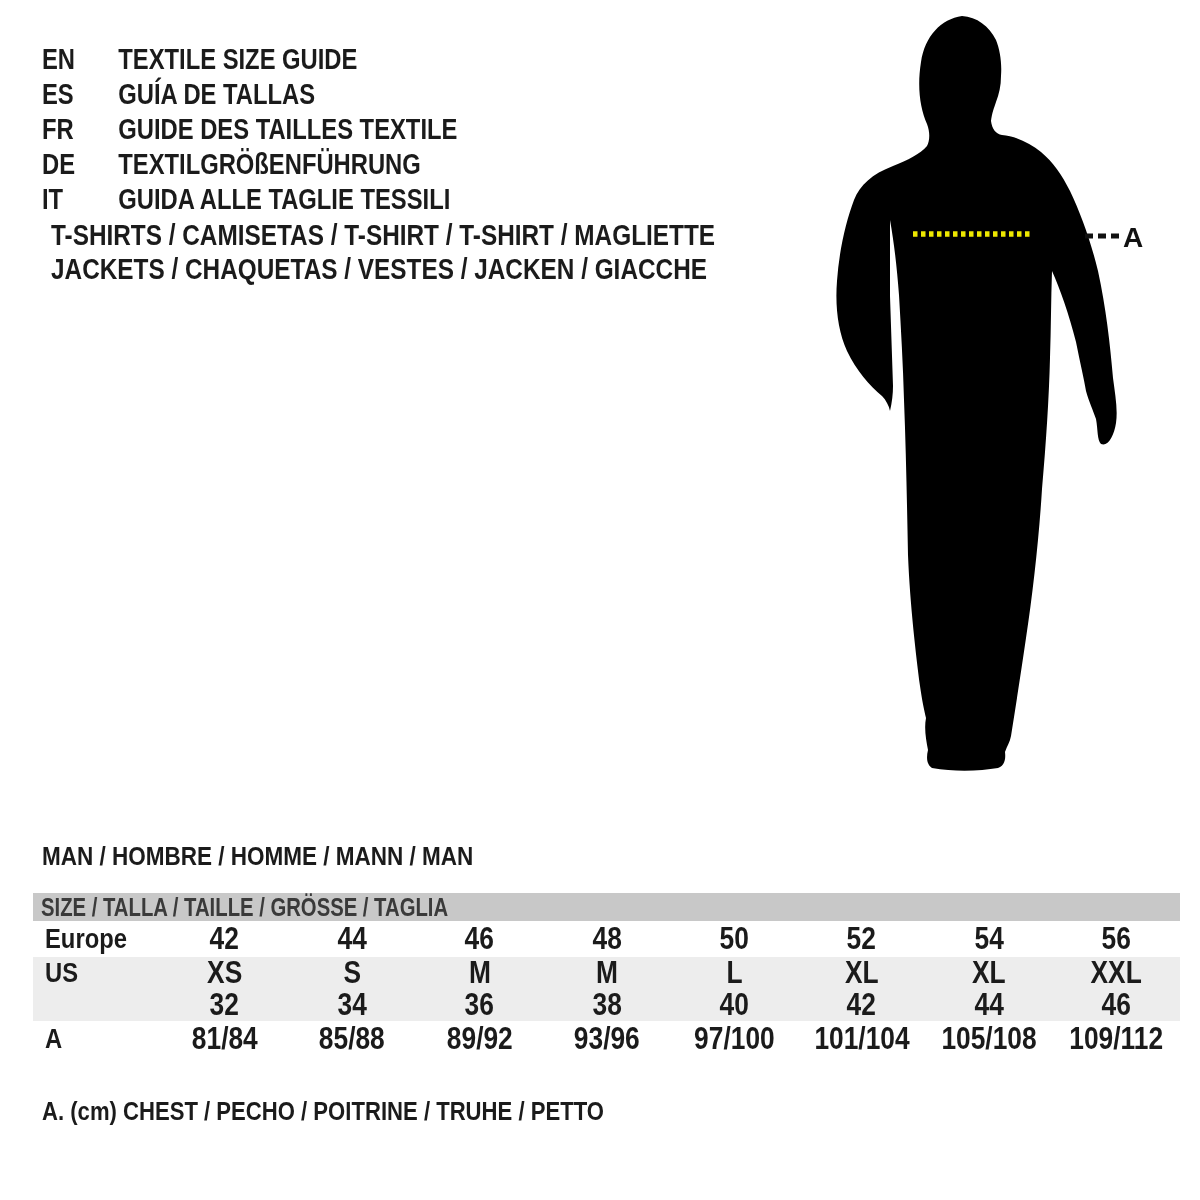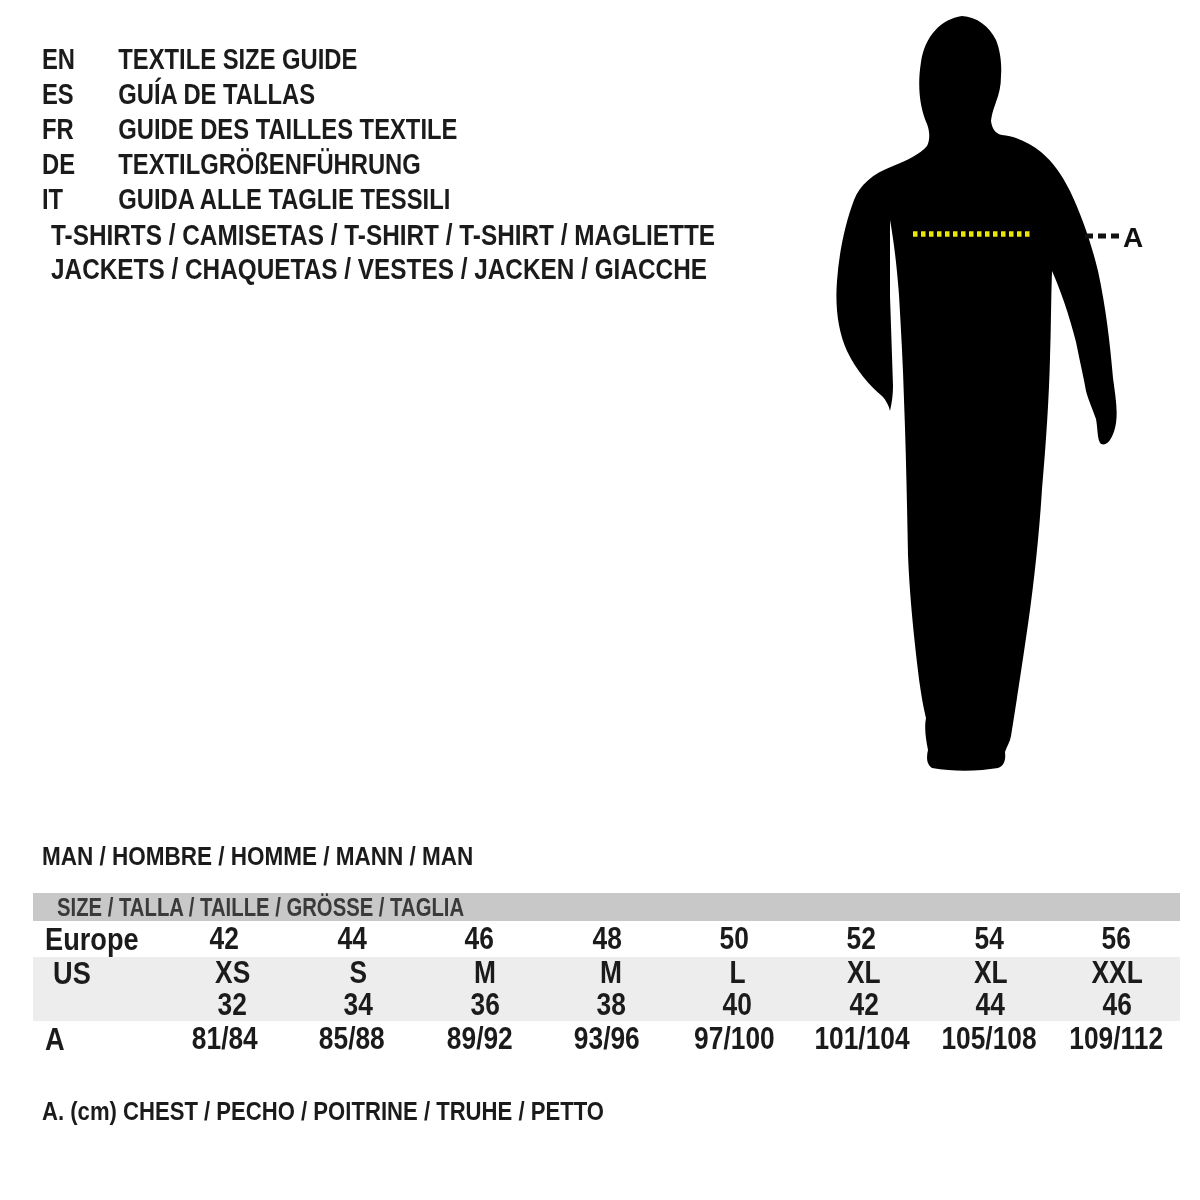--- a/index.html
+++ b/index.html
@@ -26,25 +26,25 @@
   
   .figure-svg{left:820px;top:0px;}
 
   
   .section-title{left:42px;top:844px;font-size:25px;font-weight:bold;line-height:25px;
                  transform:scaleX(0.9);transform-origin:left center;white-space:nowrap;}
 
   
   .size-table{left:33px;top:893px;width:1147px;}
   .t-header{height:28px;background:#c8c8c8;display:flex;align-items:center;
-            font-size:26px;font-weight:bold;color:#3a3a3a;padding-left:24px;box-sizing:border-box;}
+            font-size:26px;font-weight:bold;color:#3a3a3a;padding-left:8px;box-sizing:border-box;}
   .t-header .cx{transform:scaleX(0.78);}
   .t-row{display:flex;align-items:center;}
-  .t-row.shaded{background:#ededed;padding-left:8px;}
-  .t-label{width:128px;box-sizing:border-box;padding-left:12px;font-size:32px;font-weight:bold;text-align:left;}
+  .t-row.shaded{background:#ededed;}
+  .t-label{width:128px;box-sizing:border-box;padding-left:12px;font-size:28px;font-weight:bold;text-align:left;}
   .t-label .cx{transform:scaleX(0.85);}
   .t-cell{flex:1;text-align:center;font-size:31px;font-weight:bold;}
   .row-h36{height:36px;}
   .row-h32{height:32px;}
 
   
   .footnote{left:42px;top:1097px;font-size:26px;font-weight:bold;line-height:28px;
             transform:scaleX(0.85);transform-origin:left center;white-space:nowrap;}
 </style>
 </head>

